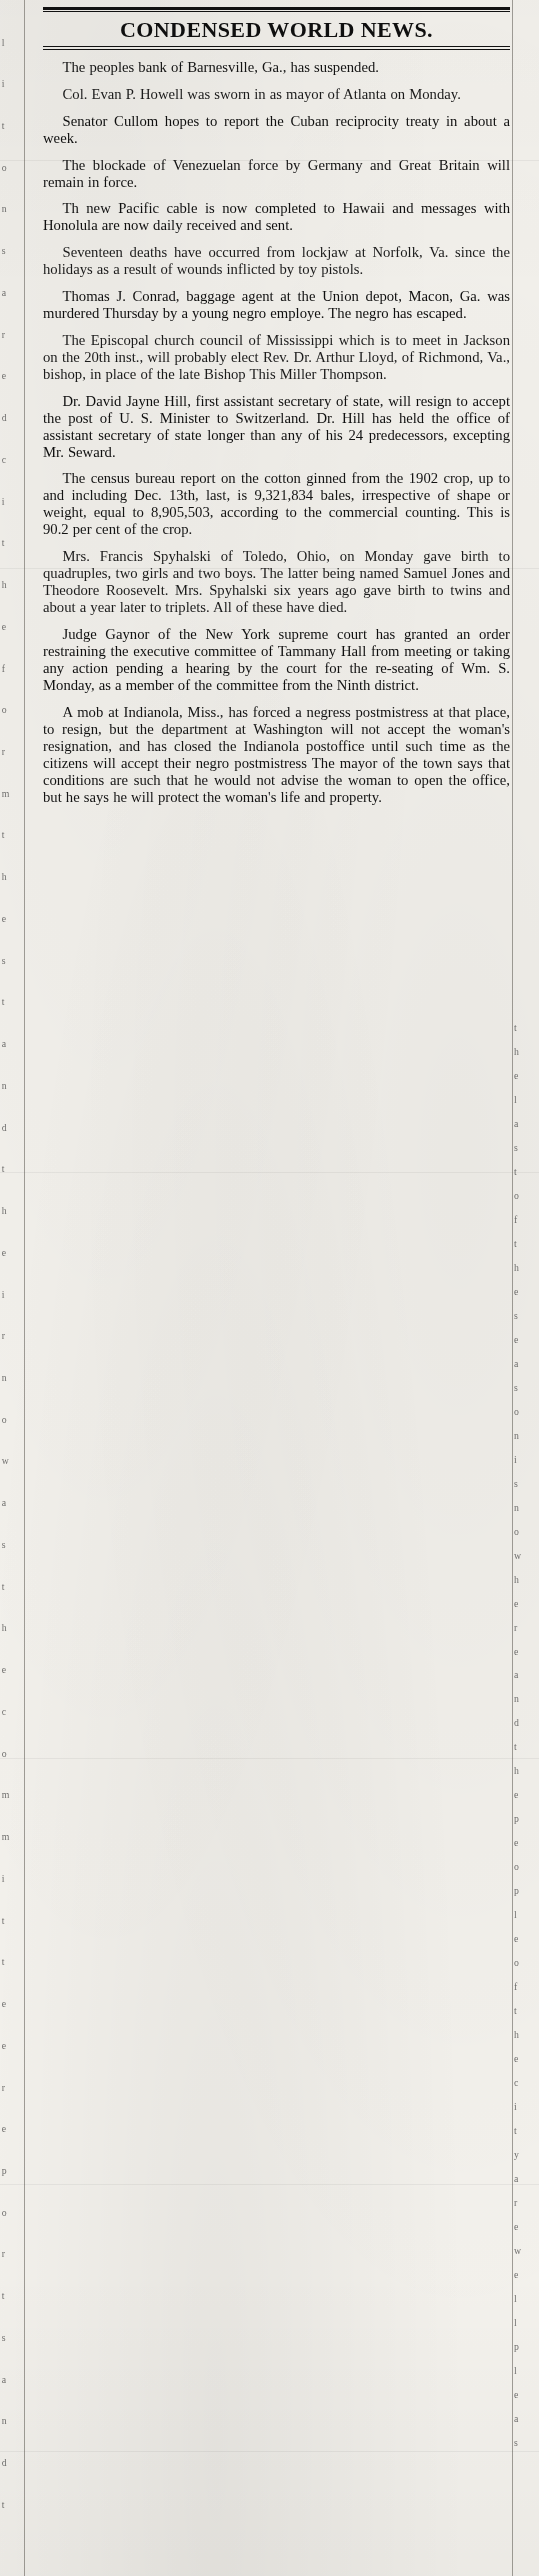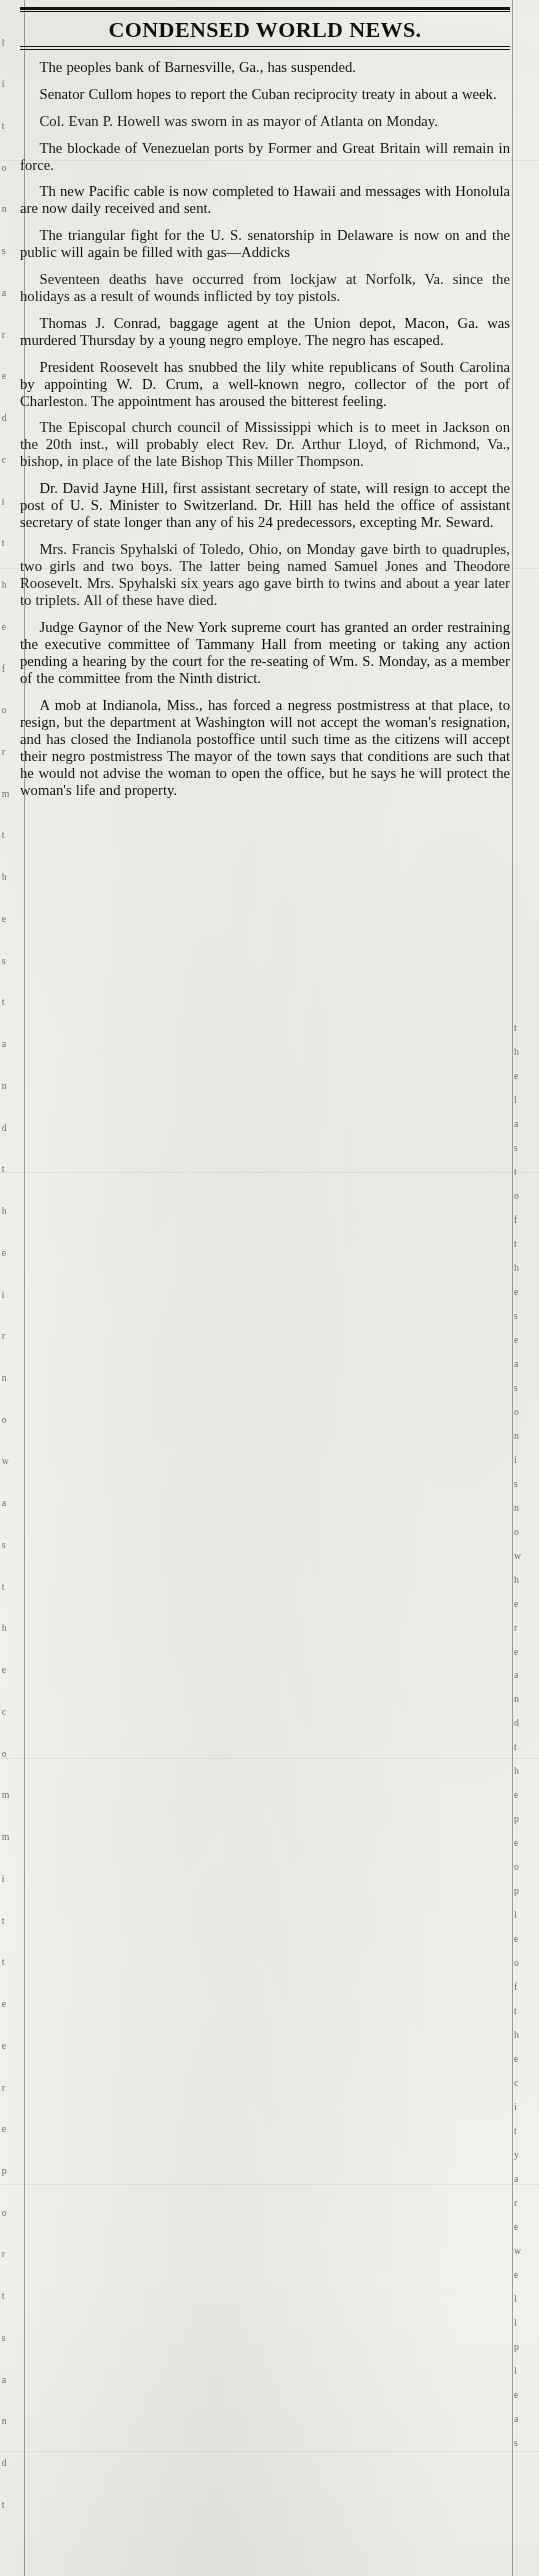--- a/index.html
+++ b/index.html
@@ -67,21 +67,21 @@
     width: 0.9px;
     background: #5a564e;
     opacity: 0.55;
   }
   .vrule.l { left: 24px; }
   .vrule.r { right: 27.5px; }
 
   
   #column {
     position: absolute;
-    left: 20px;
+    left: 43px;
     right: 30px;
     top: 0;
   }
 
   
   .head-rule-top {
     height: 2.7px;
     background: #111;
     margin: 7px 0 0 0;
   }
@@ -281,28 +281,27 @@
 
 <div id="column">
   <div class="head-rule-top"></div>
   <div class="head-rule-thin"></div>
   <h1 class="headline">Condensed World News.</h1>
   <div class="head-rule-bottom"></div>
   <div class="head-rule-bottom2"></div>
 
   <div id="items">
       <p class="item ink-a">The peoples bank of Barnesville, Ga., has suspended.</p>
+      <p class="item ink-b">Col. Evan P. Howell was sworn in as mayor of Atlanta on Monday.</p>
       <p class="item ink-c">Senator Cullom hopes to report the Cuban reciprocity treaty in about a week.</p>
-      <p class="item ink-b">Col. Evan P. Howell was sworn in as mayor of Atlanta on Monday.</p>
-      <p class="item ink-a">The blockade of Venezuelan ports by Former and Great Britain will remain in force.</p>
+      <p class="item ink-a">The blockade of Venezuelan force by Germany and Great Britain will remain in force.</p>
       <p class="item ink-c">Th new Pacific cable is now completed to Hawaii and messages with Honolula are now daily received and sent.</p>
-      <p class="item ink-a">The triangular fight for the U. S. senatorship in Delaware is now on and the public will again be filled with gas—Addicks</p>
       <p class="item ink-b">Seventeen deaths have occurred from lockjaw at Norfolk, Va. since the holidays as a result of wounds inflicted by toy pistols.</p>
       <p class="item ink-c">Thomas J. Conrad, baggage agent at the Union depot, Macon, Ga. was murdered Thursday by a young negro employe. The negro has escaped.</p>
-      <p class="item ink-a">President Roosevelt has snubbed the lily white republicans of South Carolina by appointing W. D. Crum, a well-known negro, collector of the port of Charleston. The appointment has aroused the bitterest feeling.</p>
       <p class="item ink-b">The Episcopal church council of Mississippi which is to meet in Jackson on the 20th inst., will probably elect Rev. Dr. Arthur Lloyd, of Richmond, Va., bishop, in place of the late Bishop This Miller Thompson.</p>
       <p class="item ink-c">Dr. David Jayne Hill, first assistant secretary of state, will resign to accept the post of U. S. Minister to Switzerland. Dr. Hill has held the office of assistant secretary of state longer than any of his 24 predecessors, excepting Mr. Seward.</p>
+      <p class="item ink-a">The census bureau report on the cotton ginned from the 1902 crop, up to and including Dec. 13th, last, is 9,321,834 bales, irrespective of shape or weight, equal to 8,905,503, according to the commercial counting. This is 90.2 per cent of the crop.</p>
       <p class="item ink-b">Mrs. Francis Spyhalski of Toledo, Ohio, on Monday gave birth to quadruples, two girls and two boys. The latter being named Samuel Jones and Theodore Roosevelt. Mrs. Spyhalski six years ago gave birth to twins and about a year later to triplets. All of these have died.</p>
       <p class="item ink-c">Judge Gaynor of the New York supreme court has granted an order restraining the executive committee of Tammany Hall from meeting or taking any action pending a hearing by the court for the re-seating of Wm. S. Monday, as a member of the committee from the Ninth district.</p>
       <p class="item ink-a">A mob at Indianola, Miss., has forced a negress postmistress at that place, to resign, but the department at Washington will not accept the woman's resignation, and has closed the Indianola postoffice until such time as the citizens will accept their negro postmistress The mayor of the town says that conditions are such that he would not advise the woman to open the office, but he says he will protect the woman's life and property.</p>
     </div>
 </div>
 
 
 </body></html>

